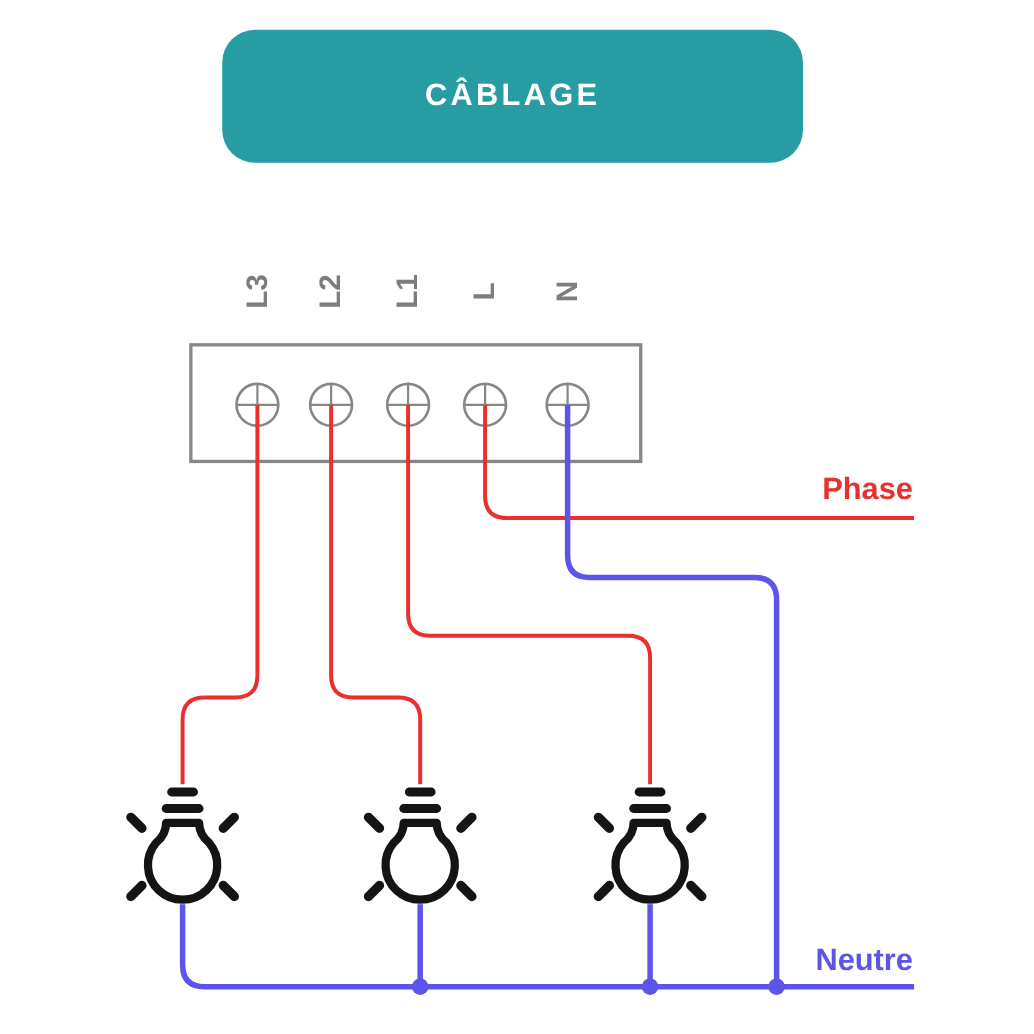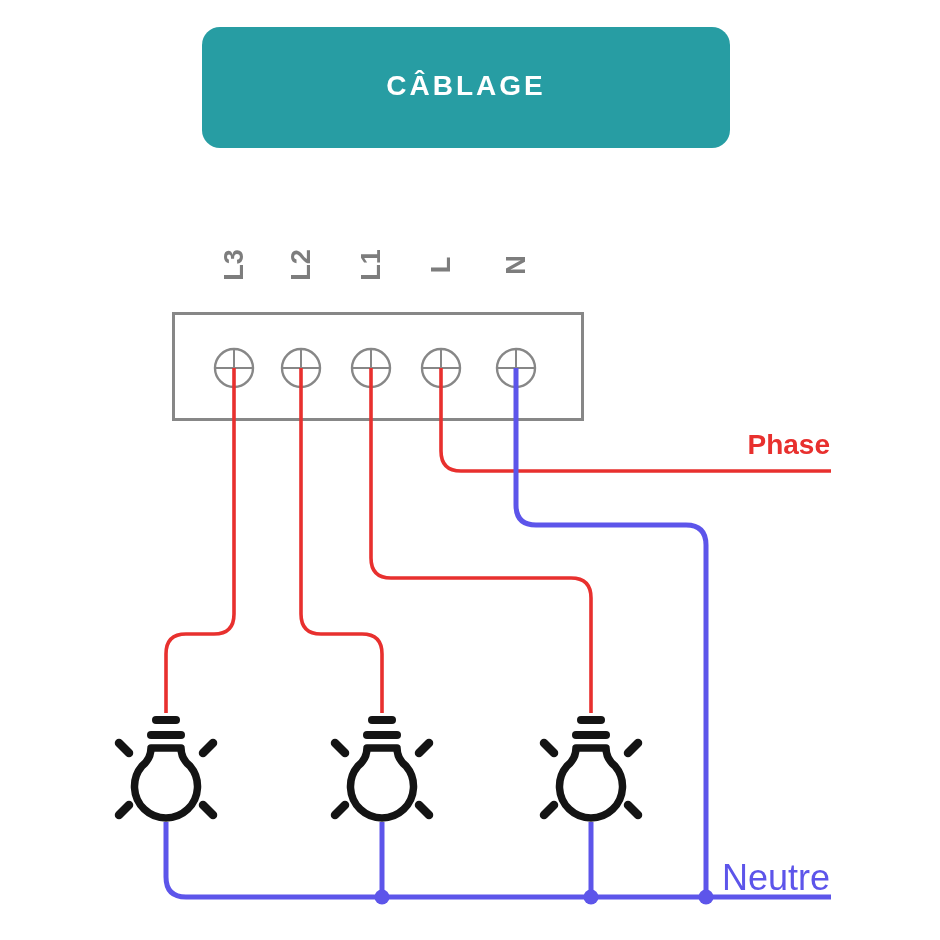--- a/index.html
+++ b/index.html
@@ -18,21 +18,21 @@
     background:var(--background);
     font-family:"Liberation Sans", sans-serif;
     overflow:hidden;
   }
   .canvas{position:relative;width:940px;height:940px;background:var(--background);}
 
   
   .banner{
     position:absolute;left:202px;top:27px;width:528px;height:121px;
     background:var(--banner-bg);
-    border-radius:18px;
+    border-radius:30px;
     display:flex;flex-direction:column;align-items:center;justify-content:center;
     color:var(--banner-text);
   }
   .banner-subtitle{
     font-size:28px;font-weight:700;letter-spacing:3px;line-height:1;margin-bottom:4px;
   }
   .banner-title{
     font-size:62px;font-weight:700;letter-spacing:0;line-height:1;
   }
 
@@ -45,21 +45,21 @@
   }
   .tl-0{left:234px;} .tl-1{left:301px;} .tl-2{left:371px;} .tl-3{left:441px;} .tl-4{left:516px;}
 
   
   .phase-label{
     position:absolute;right:110px;top:429px;
     font-size:28px;font-weight:700;color:var(--phase-wire);
   }
   .neutre-label{
     position:absolute;right:110px;top:857px;
-    font-size:36px;font-weight:400;color:var(--neutral-wire);
+    font-size:28px;font-weight:700;color:var(--neutral-wire);
   }
 
   
   svg.diagram{position:absolute;left:0;top:0;}
   .block-rect{fill:#ffffff;stroke:var(--outline-gray);stroke-width:3;}
   .screw-c{fill:#ffffff;stroke:var(--outline-gray);stroke-width:2.4;}
   .screw-x{stroke:var(--outline-gray);stroke-width:2;}
   .wire-red{fill:none;stroke:var(--phase-wire);stroke-width:3.6;}
   .wire-blue{fill:none;stroke:var(--neutral-wire);stroke-width:5;}
   .junction{fill:var(--neutral-wire);stroke:none;}

